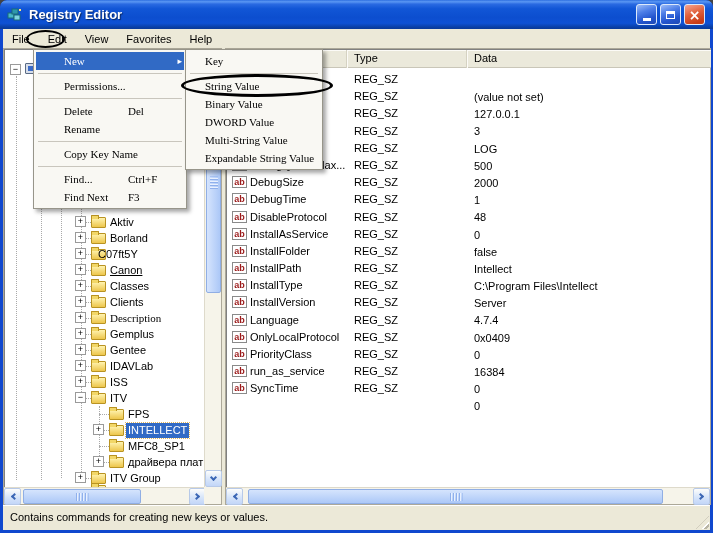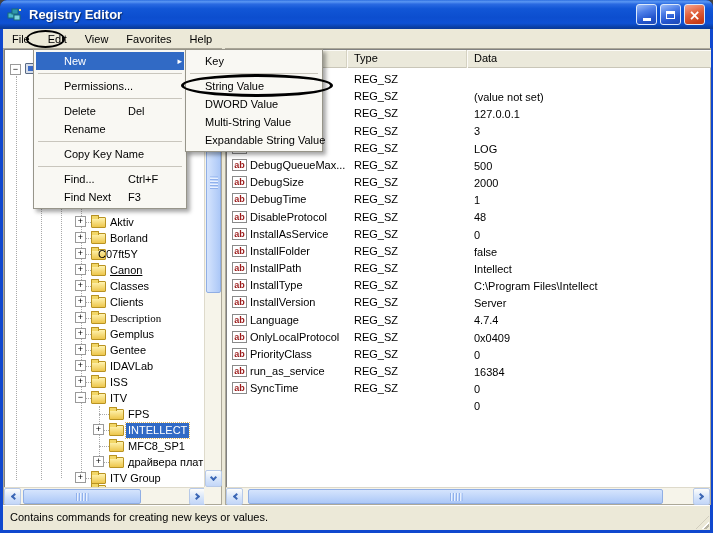--- a/index.html
+++ b/index.html
@@ -74,21 +74,21 @@
            background:linear-gradient(#D5E4FD,#ACC8F7);}
   .grip-h{position:absolute;left:50%;top:3px;transform:translateX(-50%);width:13px;height:8px;
           background:repeating-linear-gradient(90deg,#8FB0EC 0 1px,#E8F0FE 1px 2px,transparent 2px 3px);}
   .grip-v{position:absolute;top:50%;left:3px;transform:translateY(-50%);height:13px;width:8px;
           background:repeating-linear-gradient(0deg,#8FB0EC 0 1px,#E8F0FE 1px 2px,transparent 2px 3px);}
   
   .menu{position:absolute;background:#F9F8F3;border:1px solid #97958A;box-shadow:3px 3px 4px rgba(0,0,0,.35);
         padding:2px;z-index:20;}
   .editmenu{left:33px;top:49px;width:154px;}
   .submenu{left:185px;top:49px;width:138px;z-index:21;}
-  .mrow{height:18px;display:flex;align-items:center;padding:0 8px 0 28px;white-space:nowrap;}
+  .mrow{height:18px;display:flex;align-items:center;padding:0 8px 0 28px;white-space:nowrap;font-family:Liberation Serif, serif;}
   .submenu .mrow{padding-left:17px;}
   .mrow .mlabel{flex:1;}
   .mrow .mshort{width:48px;text-align:left;}
   .mrow.hl{background:#316AC5;color:#fff;}
   .marrow{font-size:9px;margin-right:-6px;}
   .msep{height:0;border-top:1px solid #C9C6BD;margin:3px 2px;}
   
   .statusbar{position:absolute;left:3px;top:505px;width:707px;height:25px;background:#ECE9D8;
              border-top:1px solid #fff;padding:5px 0 0 7px;}
   .grip{position:absolute;right:1px;bottom:1px;width:13px;height:13px;
@@ -450,20 +450,23 @@
     </div>
   <div class="menu submenu" id="submenu">
       <div class="mrow">
         <span class="mlabel">Key</span>
       </div>
       <div class="msep"></div>
       <div class="mrow">
         <span class="mlabel">String Value</span>
       </div>
       <div class="mrow">
+        <span class="mlabel">Binary Value</span>
+      </div>
+      <div class="mrow">
         <span class="mlabel">DWORD Value</span>
       </div>
       <div class="mrow">
         <span class="mlabel">Multi-String Value</span>
       </div>
       <div class="mrow">
         <span class="mlabel">Expandable String Value</span>
       </div>
     </div>
 

